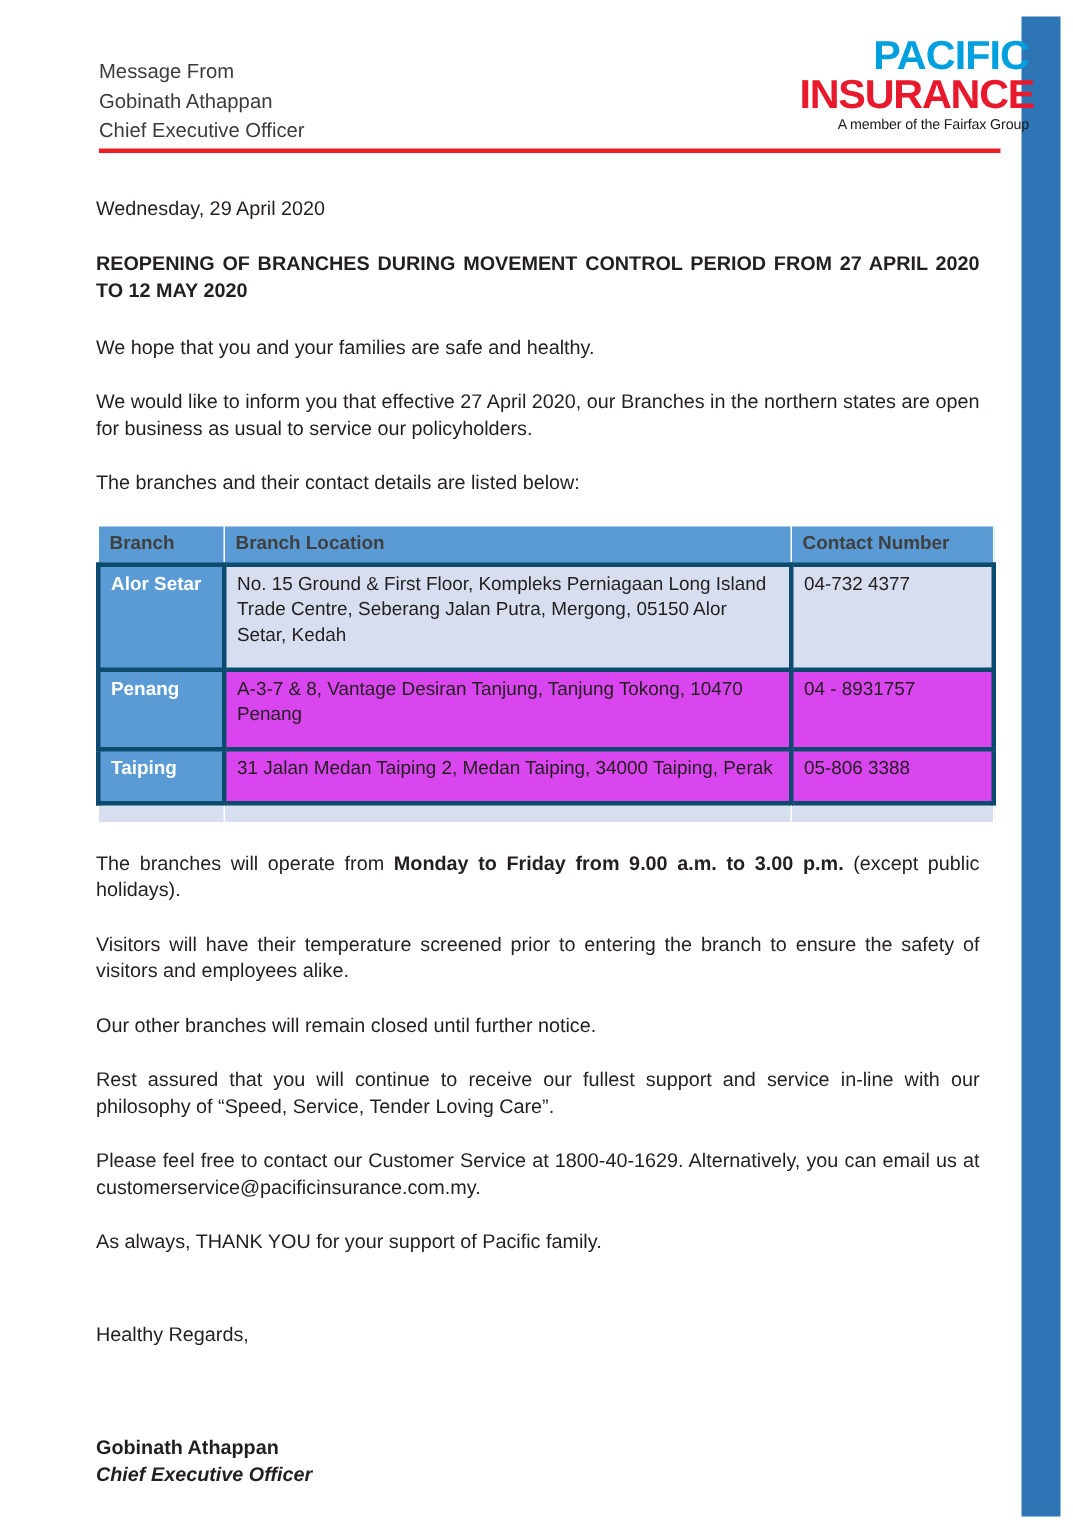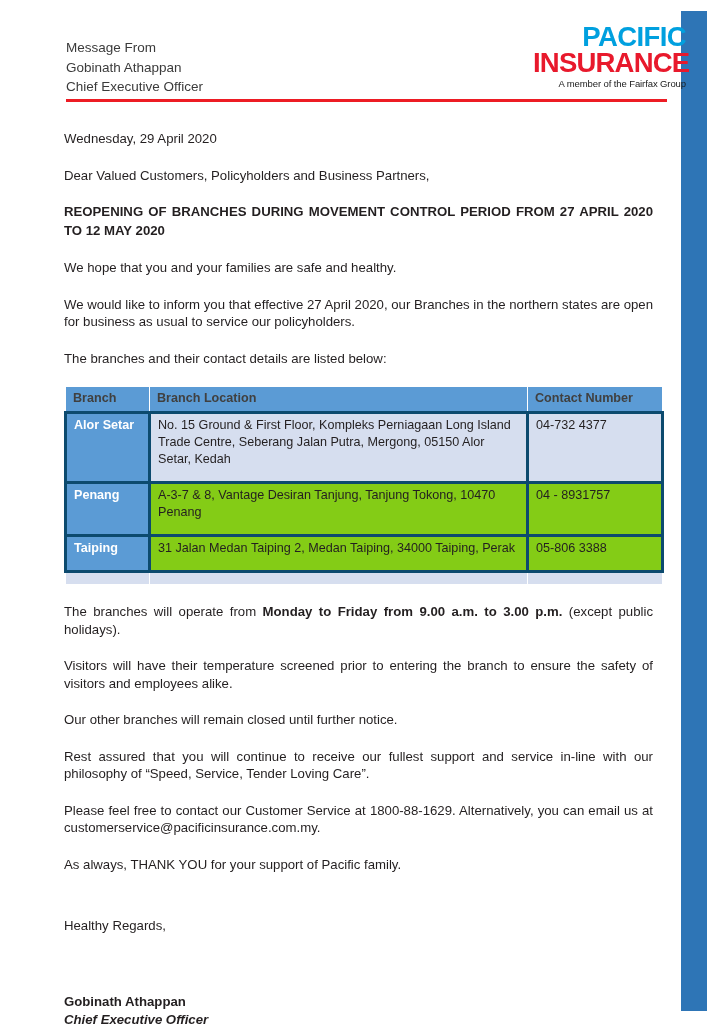--- a/index.html
+++ b/index.html
@@ -142,21 +142,21 @@
     color: #231f20;
   }
   table.branches td.branch-cell {
     background: #5B9BD5;
     color: #ffffff;
     font-weight: bold;
   }
   tr.alt-a td.loc-cell,
   tr.alt-a td.tel-cell { background: #D6DEEF; }
   tr.alt-b td.loc-cell,
-  tr.alt-b td.tel-cell { background: #84cc16; }
+  tr.alt-b td.tel-cell { background: #d946ef; }
   tr.tail td { background: #D6DEEF; height: 11px; padding: 0; border: 1px solid #ffffff; }
   tr.tail td.branch-cell { background: #D6DEEF; }
 
   col.c-branch { width: 84px; }
   col.c-loc    { width: 378px; }
   col.c-tel    { width: 135px; }
 
   
   .sign {
     margin-top: 44px;
@@ -186,21 +186,20 @@
       <div class="logo-tagline">A member of the Fairfax Group</div>
     </div>
 
     <div class="red-rule"></div>
   </div>
 
   <div class="content">
 
     <p class="para noj">Wednesday, 29 April 2020</p>
 
-    <p class="para noj">Dear Valued Customers, Policyholders and Business Partners,</p>
 
     <p class="heading">REOPENING OF BRANCHES DURING MOVEMENT CONTROL PERIOD FROM 27 APRIL 2020 TO 12 MAY 2020</p>
 
     <p class="para noj">We hope that you and your families are safe and healthy.</p>
 
     <p class="para">We would like to inform you that effective 27 April 2020, our Branches in the northern states are open for business as usual to service our policyholders.</p>
 
     <p class="para noj">The branches and their contact details are listed below:</p>
 
     <table class="branches">
@@ -241,21 +240,21 @@
     </table>
 
     <p class="para"><span>The branches will operate from </span><span class="b">Monday to Friday from 9.00 a.m. to 3.00 p.m.</span><span> (except public holidays).</span></p>
 
     <p class="para">Visitors will have their temperature screened prior to entering the branch to ensure the safety of visitors and employees alike.</p>
 
     <p class="para noj">Our other branches will remain closed until further notice.</p>
 
     <p class="para">Rest assured that you will continue to receive our fullest support and service in-line with our philosophy of “Speed, Service, Tender Loving Care”.</p>
 
-    <p class="para">Please feel free to contact our Customer Service at 1800-88-1629. Alternatively, you can email us at customerservice@pacificinsurance.com.my.</p>
+    <p class="para">Please feel free to contact our Customer Service at 1800-40-1629. Alternatively, you can email us at customerservice@pacificinsurance.com.my.</p>
 
     <p class="para noj">As always, THANK YOU for your support of Pacific family.</p>
 
     <div class="sign">
       <p class="para noj regards">Healthy Regards,</p>
       <p class="name">Gobinath Athappan</p>
       <p class="title">Chief Executive Officer</p>
     </div>
 
   </div>

